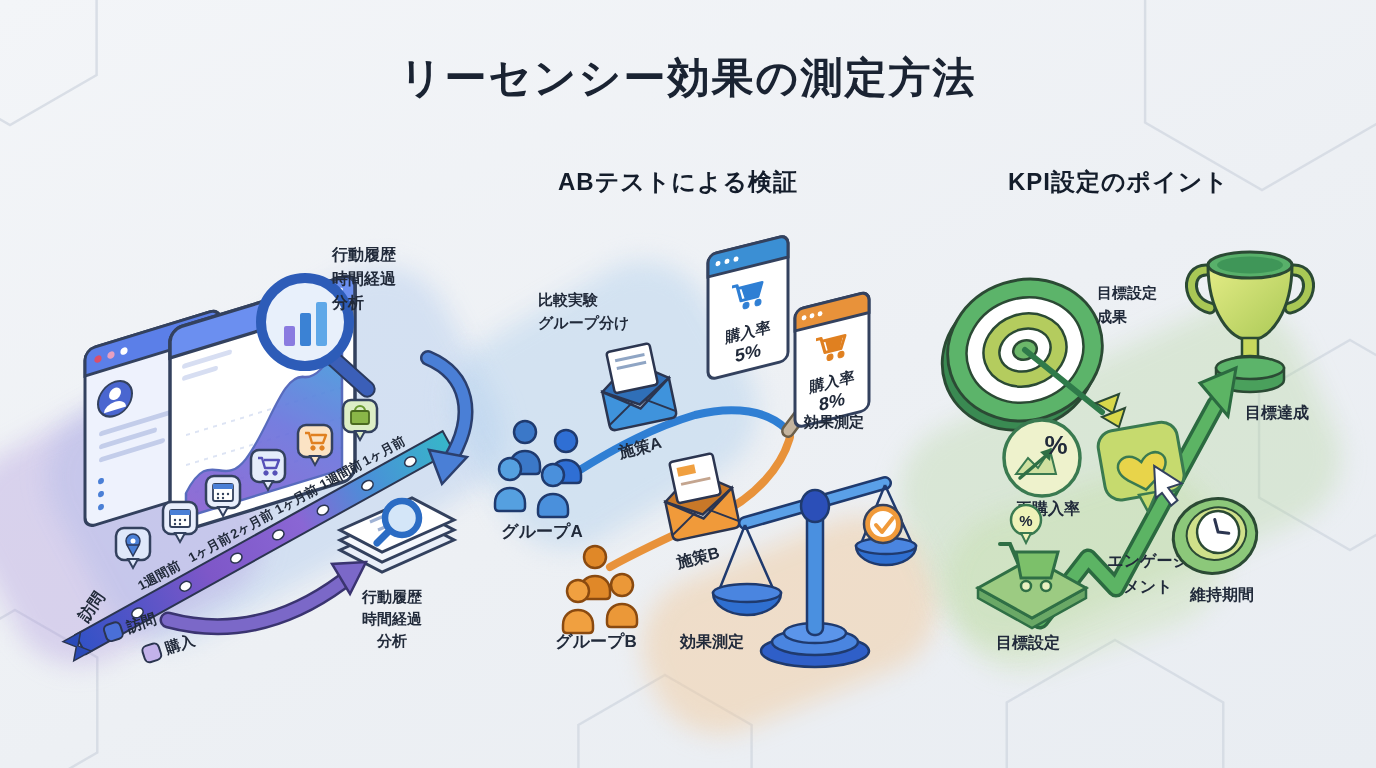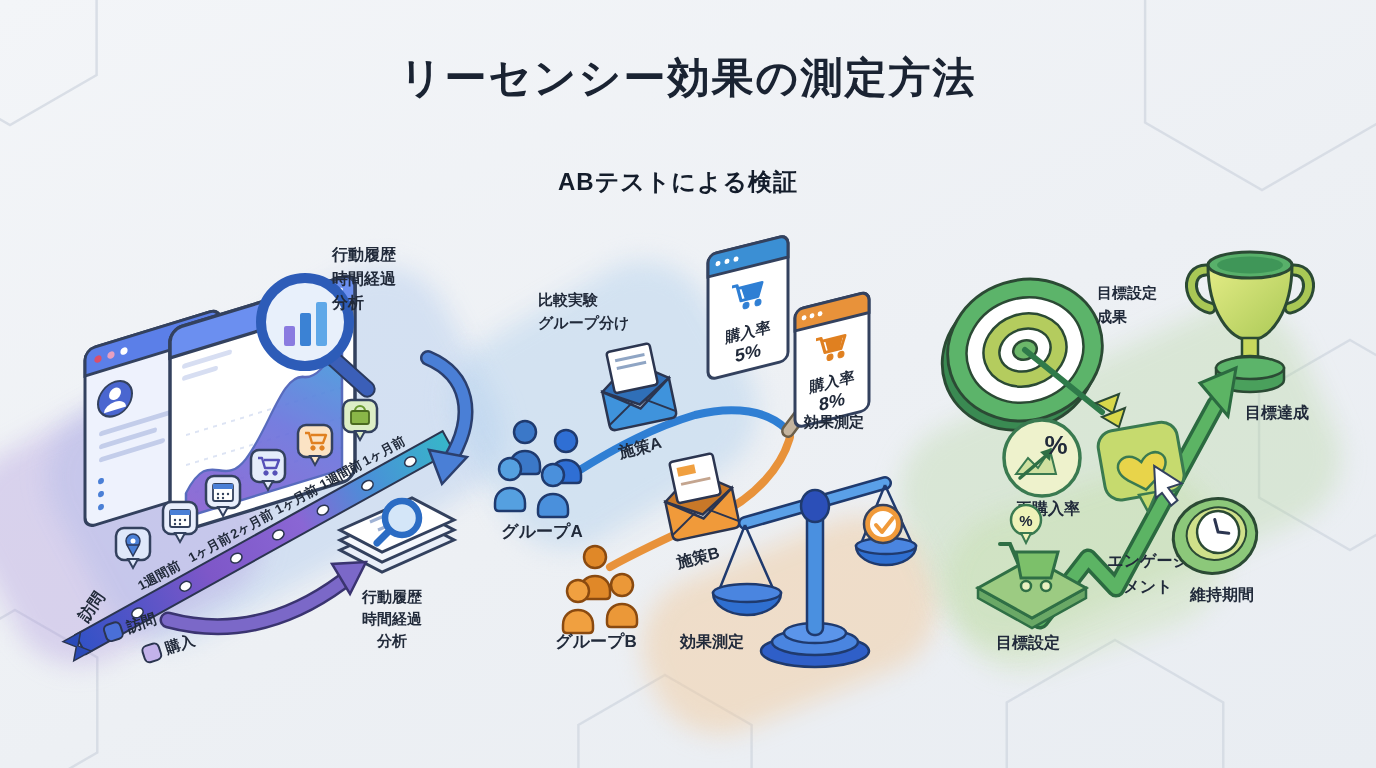--- a/index.html
+++ b/index.html
@@ -43,20 +43,21 @@
 
   <div class="band band-s1-blue"></div>
   <div class="band band-s1-purple"></div>
   <div class="band band-s2-blue"></div>
   <div class="band band-s2-orange"></div>
   <div class="band band-s3-green"></div>
   <div class="band band-s3-green2"></div>
 
   <h1 class="title">リーセンシー効果の測定方法</h1>
   <h2 class="sec-h sec-h2">ABテストによる検証</h2>
+  <h2 class="sec-h sec-h3">KPI設定のポイント</h2>
 
   <svg class="illus" style="left:30px;top:210px" width="455" height="520" viewBox="0 0 455 520">
     <defs>
       <linearGradient id="chartGrad" x1="0" y1="1" x2="1" y2="0">
         <stop offset="0" stop-color="#8a5fd0"></stop>
           <stop offset="0.55" stop-color="#6b74dd"></stop>
           <stop offset="1" stop-color="#3fa0dc"></stop>
       </linearGradient>
       <linearGradient id="bandGrad" x1="0" y1="0" x2="1" y2="0">
         <stop offset="0" stop-color="#3352c6"></stop>

